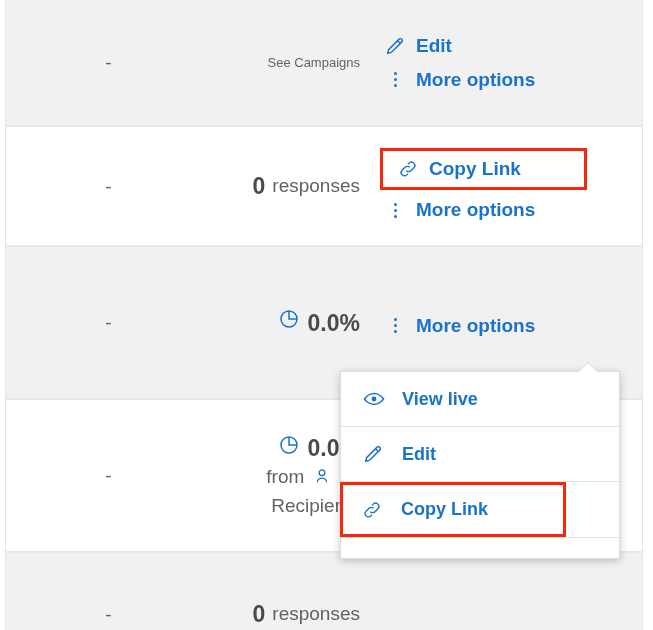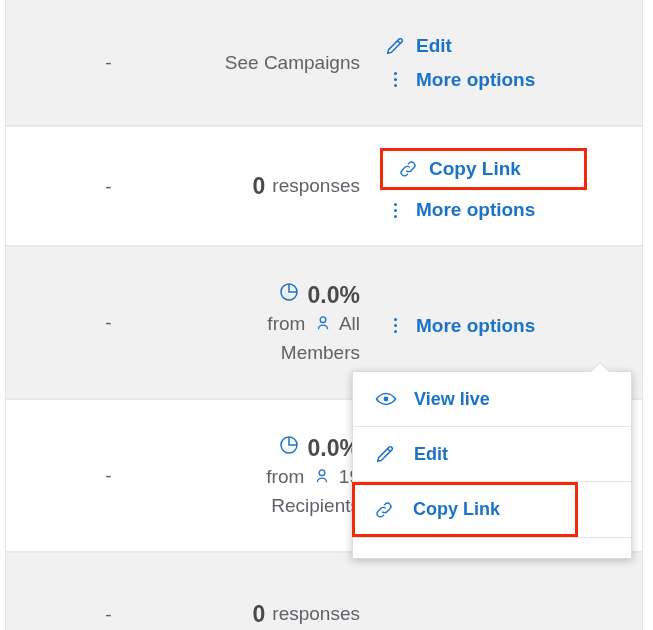--- a/index.html
+++ b/index.html
@@ -73,21 +73,21 @@
   .cell-metric .sub {
     color: #5f6368;
     font-size: 19px;
     text-align: right;
   }
   .cell-metric .sub .inline-ico {
     display: inline-block;
     vertical-align: -3px;
     margin: 0 2px;
   }
-  .cell-metric .plain-label { color: #5f6368; font-size: 19px; }
+  .cell-metric .plain-label { color: #5f6368; font-size: 13px; }
 
   .cell-actions {
     flex: 1 1 auto;
     padding-left: 18px;
     box-sizing: border-box;
   }
 
   .action {
     display: flex;
     align-items: center;
@@ -116,21 +116,21 @@
     flex-direction: column;
     align-items: center;
     gap: 3px;
     flex: 0 0 22px;
   }
   .dots i { display: block; width: 3px; height: 3px; background: #1a73c8; border-radius: 50%; }
 
   
   .popup {
     position: absolute;
-    left: 352px;
+    left: 340px;
     top: 371px;
     width: 278px;
     background: #ffffff;
     border: 1px solid #dadce0;
     box-shadow: 0 2px 8px rgba(0,0,0,0.22);
     z-index: 40;
   }
   .popup-arrow {
     position: absolute;
     top: -10px;
@@ -252,30 +252,20 @@
       <div class="cell-metric">
         <div class="metric-top">
           <span class="ico">
             <svg width="24" height="24" viewBox="0 0 24 24" fill="none" stroke="#1a73c8" stroke-width="1.5">
               <circle cx="12" cy="12" r="8"></circle>
               <path d="M12 4v8h8"></path>
             </svg>
           </span>
           <span class="big">0.0%</span>
         </div>
-        <div class="sub">
-          <span>from</span>
-          <span class="inline-ico">
-            <svg width="20" height="20" viewBox="0 0 24 24" fill="none" stroke="#1a73c8" stroke-width="1.6">
-              <circle cx="12" cy="8" r="3.4"></circle>
-              <path d="M6.5 19.5c0-3 2.5-5 5.5-5s5.5 2 5.5 5"></path>
-            </svg>
-          </span>
-          <span>All Members</span>
-        </div>
       </div>
       <div class="cell-actions">
         <div class="action" style="margin-top:6px">
           <span class="ico dots">
               <i></i>
               <i></i>
               <i></i>
             </span>
           <span>More options</span>
         </div>

